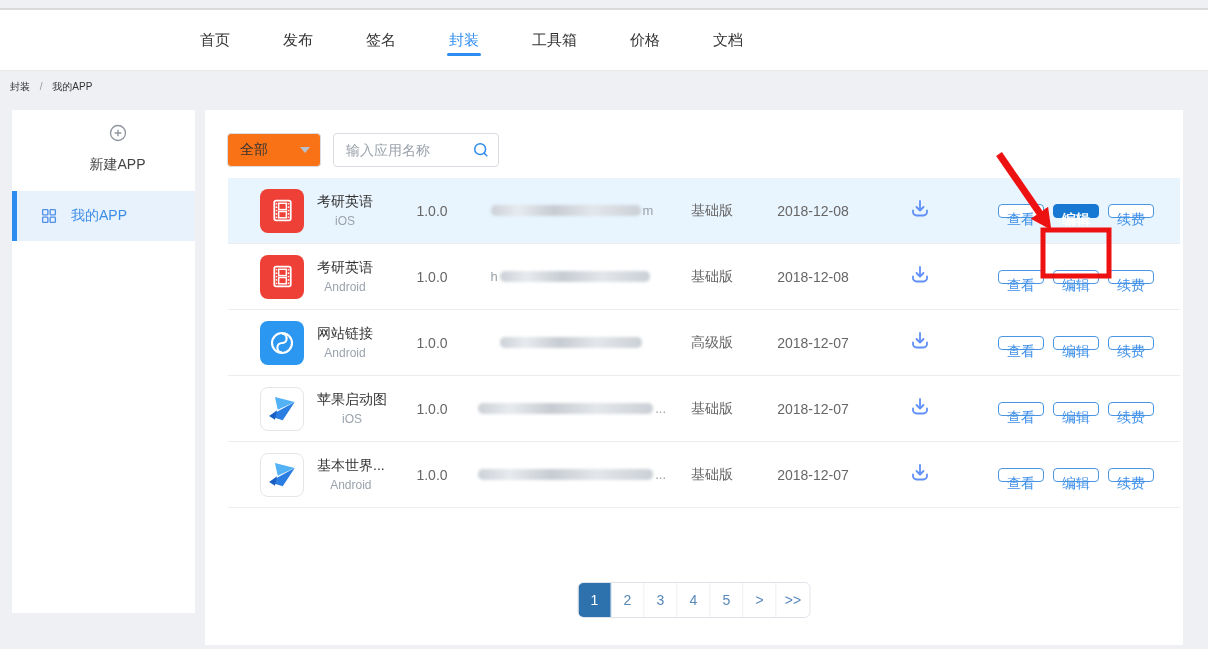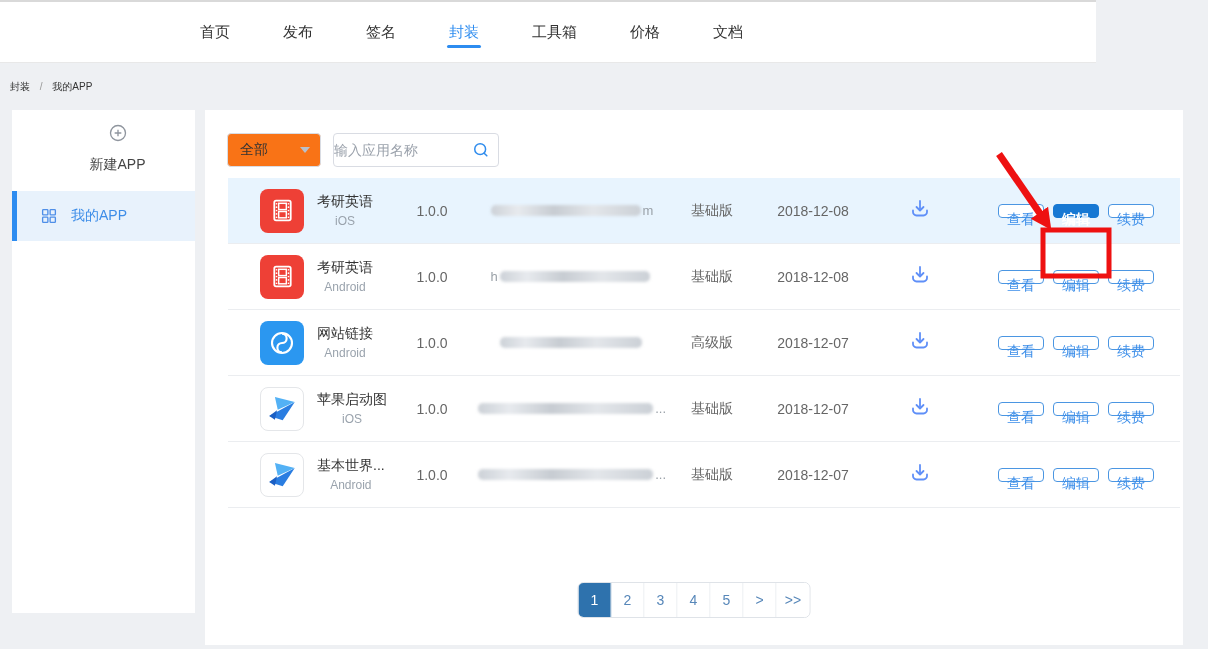--- a/index.html
+++ b/index.html
@@ -1,20 +1,20 @@
 <!DOCTYPE html>
 <html><head>
 <meta charset="utf-8">
 <style>
   * { margin:0; padding:0; box-sizing:border-box; }
   html,body { width:1208px; height:649px; }
   body { font-family:"Liberation Sans","DejaVu Sans",sans-serif; background:#eef0f3; position:relative; overflow:hidden; }
 
   
-  .topnav { position:absolute; left:0; top:0; width:1096px; height:63px; background:#fff;
+  .topnav { position:absolute; left:0; top:8px; width:1208px; height:63px; background:#fff;
             border-top:2px solid #d9d9d9; border-bottom:1px solid #e8e8e8; }
   .nav-list { list-style:none; display:flex; padding-left:198px; height:100%; align-items:stretch; }
   .nav-item { display:flex; align-items:center; margin-right:49px; font-size:15px; color:#333;
               cursor:pointer; position:relative; padding:0 2px; }
   .nav-item.active { color:#2d8cf0; }
   .nav-item.active::after { content:""; position:absolute; left:0; right:0; bottom:14px; height:3px;
               background:#2d8cf0; border-radius:2px; }
 
   
   .breadcrumb { position:absolute; left:10px; top:80px; font-size:10px; color:#333; }
@@ -32,21 +32,21 @@
   
   .main { position:absolute; left:205px; top:110px; width:978px; height:535px; background:#fff; }
 
   .filter-select { position:absolute; left:22px; top:23px; width:94px; height:34px;
         border:1px solid #d9dce3; border-radius:4px; display:flex; align-items:center;
         padding:0 10px 0 12px; font-size:14px; color:#333; cursor:pointer; background:#f97316; }
   .caret { margin-left:auto; width:0; height:0; border-left:5px solid transparent;
         border-right:5px solid transparent; border-top:6px solid #b9c0cc; }
   .searchbox { position:absolute; left:128px; top:23px; width:166px; height:34px; }
   .searchbox input { width:100%; height:100%; border:1px solid #d9dce3; border-radius:4px;
-        padding:0 34px 0 0; font-size:14px; color:#333; outline:none;
+        padding:0 34px 0 12px; font-size:14px; color:#333; outline:none;
         font-family:"Liberation Sans","DejaVu Sans",sans-serif; }
   .searchbox input::placeholder { color:#9aa1ab; }
   .searchbox .search-ic { position:absolute; right:8px; top:7px; cursor:pointer; }
 
   
   .table { position:absolute; left:23px; top:68px; width:952px; }
   .thead, .trow { display:grid; grid-template-columns:160px 88px 190px 92px 110px 104px 1fr; }
   .thead { height:42px; background:#f4f6f9; align-items:center; font-size:14px; font-weight:bold; color:#333; }
   .thead > div { text-align:center; }
   .trow { height:66px; align-items:center; border-bottom:1px solid #ebedf0; background:#fff; }

